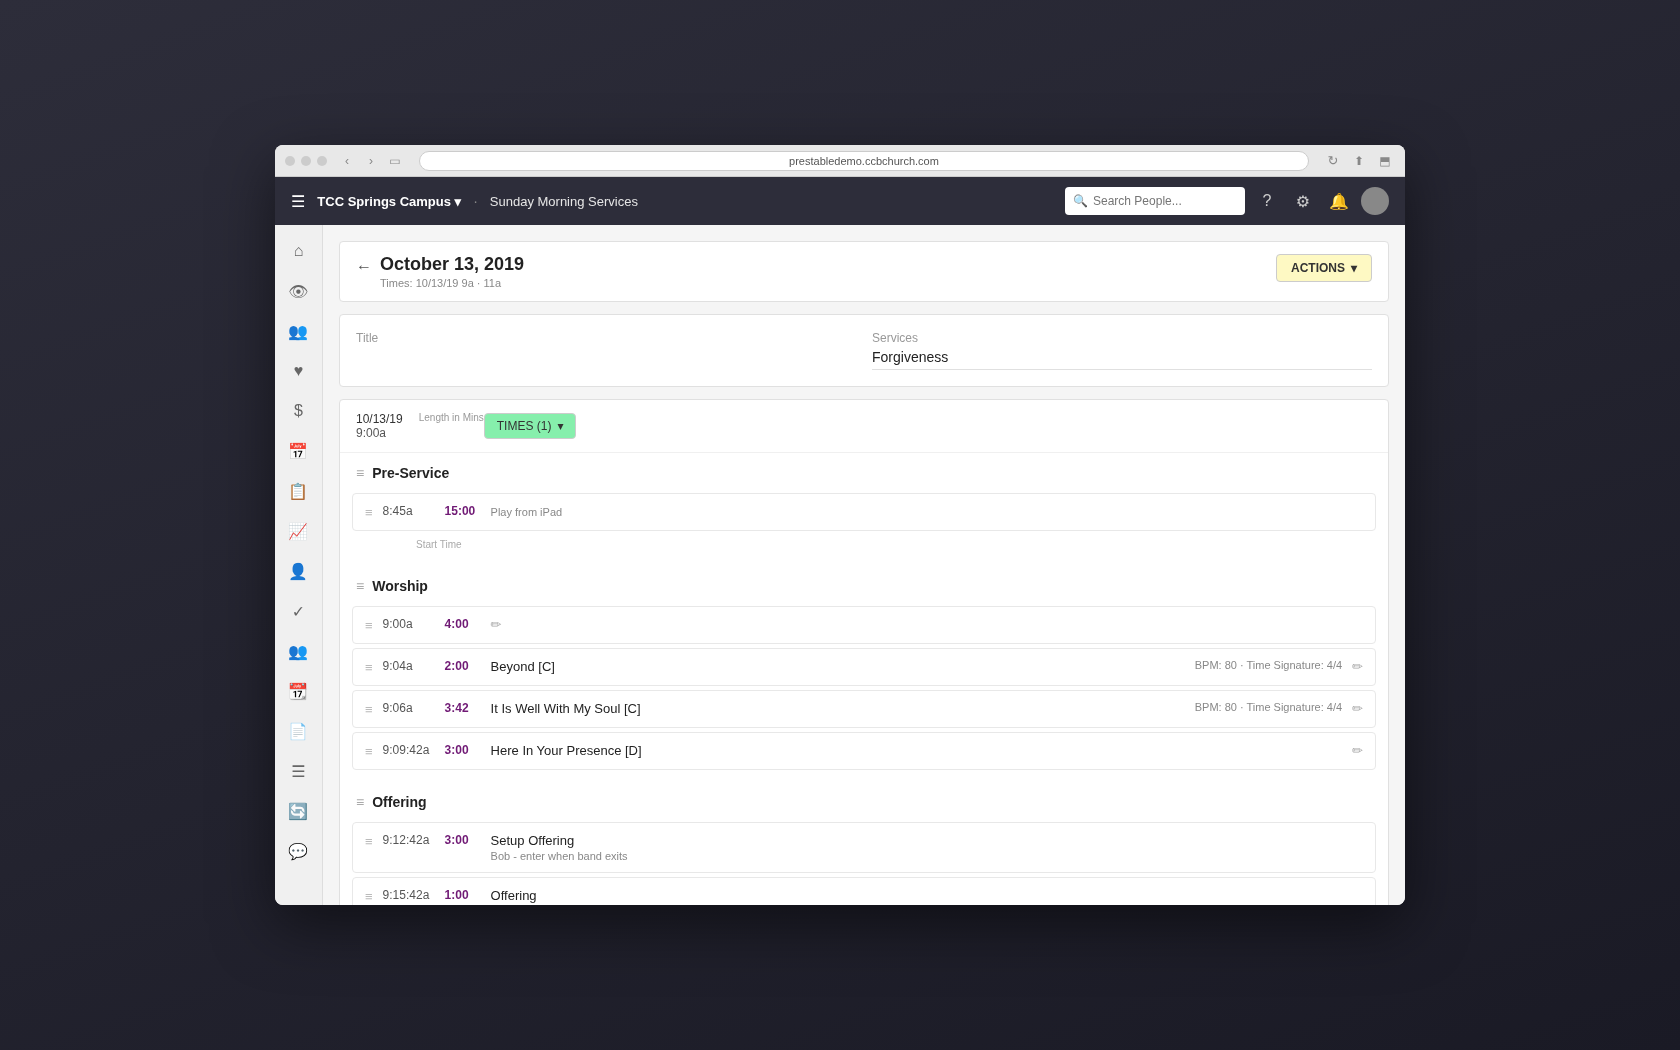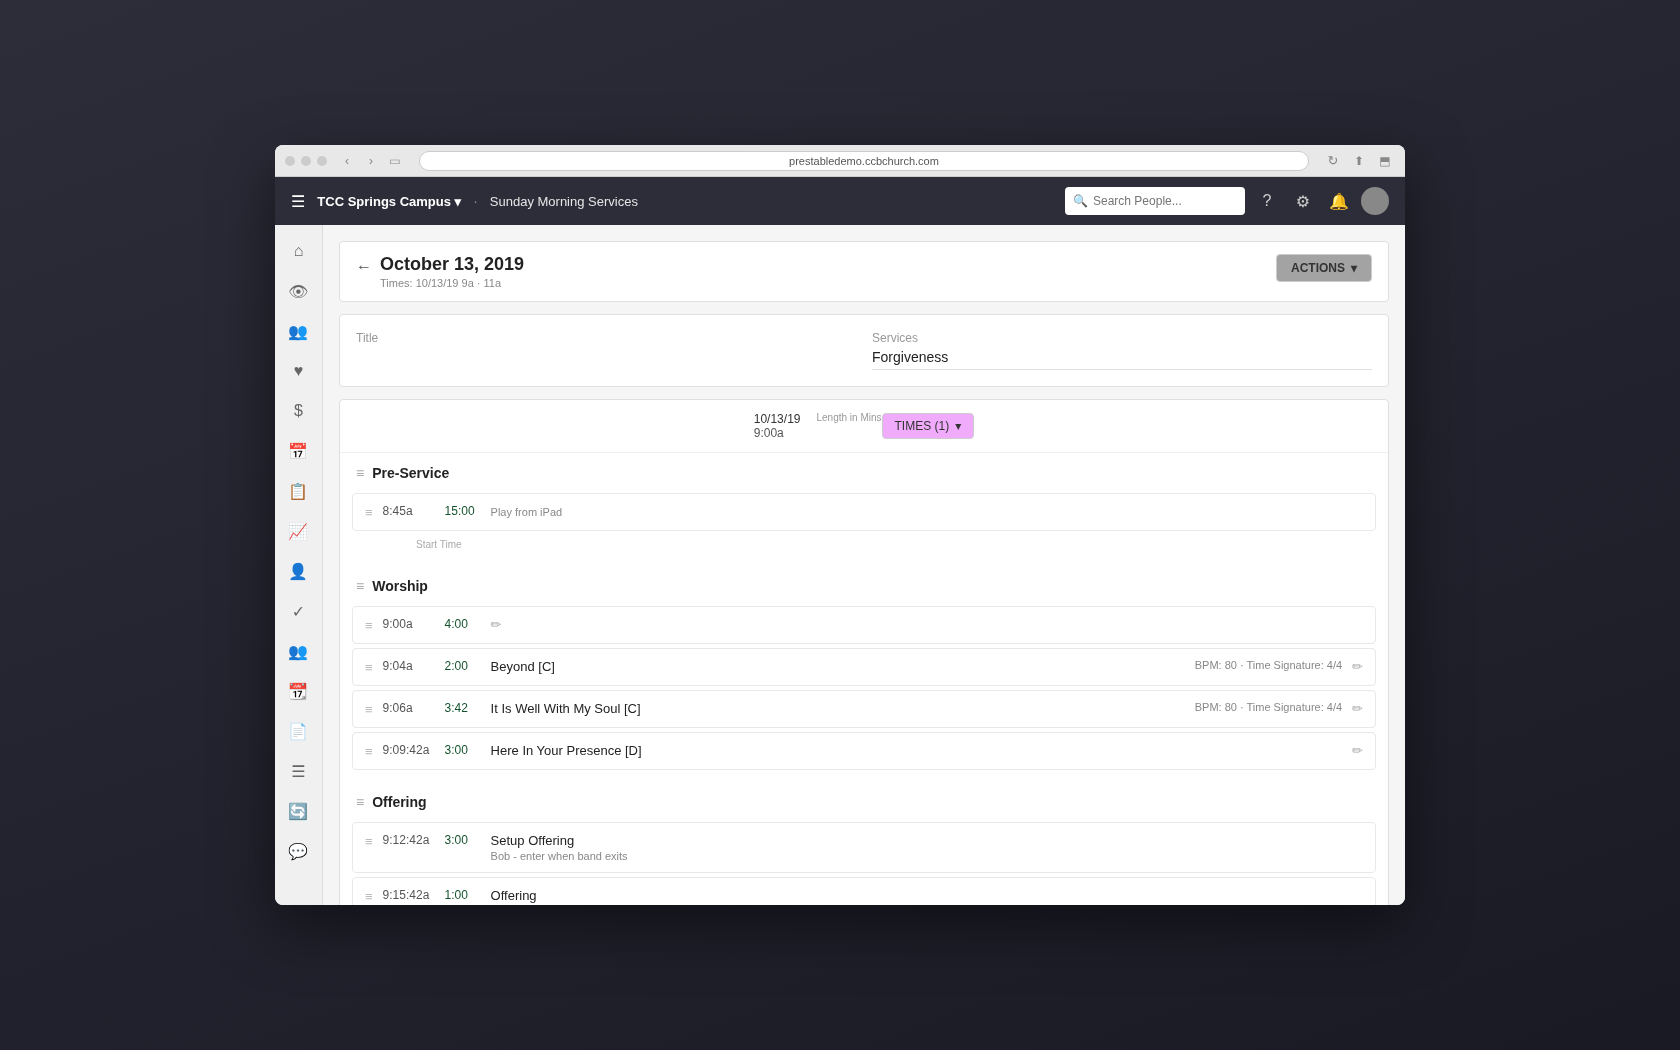--- a/index.html
+++ b/index.html
@@ -227,21 +227,21 @@
       font-size: 18px;
       font-weight: 600;
       color: #222;
     }
     .page-times {
       font-size: 11px;
       color: #888;
       margin-top: 2px;
     }
     .actions-btn {
-      background: #a3a3a3;
+      background: #fef9c3;
       border: 1px solid #ccc;
       border-radius: 4px;
       padding: 6px 14px;
       font-size: 12px;
       font-weight: 600;
       color: #333;
       cursor: pointer;
       display: flex;
       align-items: center;
       gap: 6px;
@@ -281,21 +281,21 @@
       border: 1px solid #e0e0e0;
       border-radius: 4px;
       margin-bottom: 12px;
       overflow: hidden;
     }
 
     .schedule-meta {
       padding: 12px 16px;
       display: flex;
       align-items: center;
-      justify-content: center;
+      justify-content: flex-start;
       border-bottom: 1px solid #f0f0f0;
     }
     .schedule-meta-times {
       display: flex;
       gap: 16px;
     }
     .meta-item {
       display: flex;
       flex-direction: column;
       align-items: flex-start;
@@ -307,21 +307,21 @@
     .meta-time {
       font-size: 12px;
       color: #555;
     }
     .meta-label {
       font-size: 10px;
       color: #999;
       margin-bottom: 2px;
     }
     .times-btn {
-      background: #f0abfc;
+      background: #86efac;
       border: 1px solid #ccc;
       border-radius: 4px;
       padding: 5px 12px;
       font-size: 12px;
       font-weight: 500;
       color: #333;
       cursor: pointer;
       display: flex;
       align-items: center;
       gap: 6px;
@@ -363,23 +363,24 @@
       flex-shrink: 0;
     }
     .item-time {
       font-size: 12px;
       color: #555;
       width: 52px;
       flex-shrink: 0;
     }
     .item-duration {
       font-size: 12px;
-      color: #14532d;
+      color: #701a75;
       width: 36px;
       flex-shrink: 0;
+      font-weight: bold;
     }
     .item-name {
       font-size: 13px;
       color: #222;
       font-weight: 500;
       flex: 1;
     }
     .item-note {
       font-size: 11px;
       color: #888;

